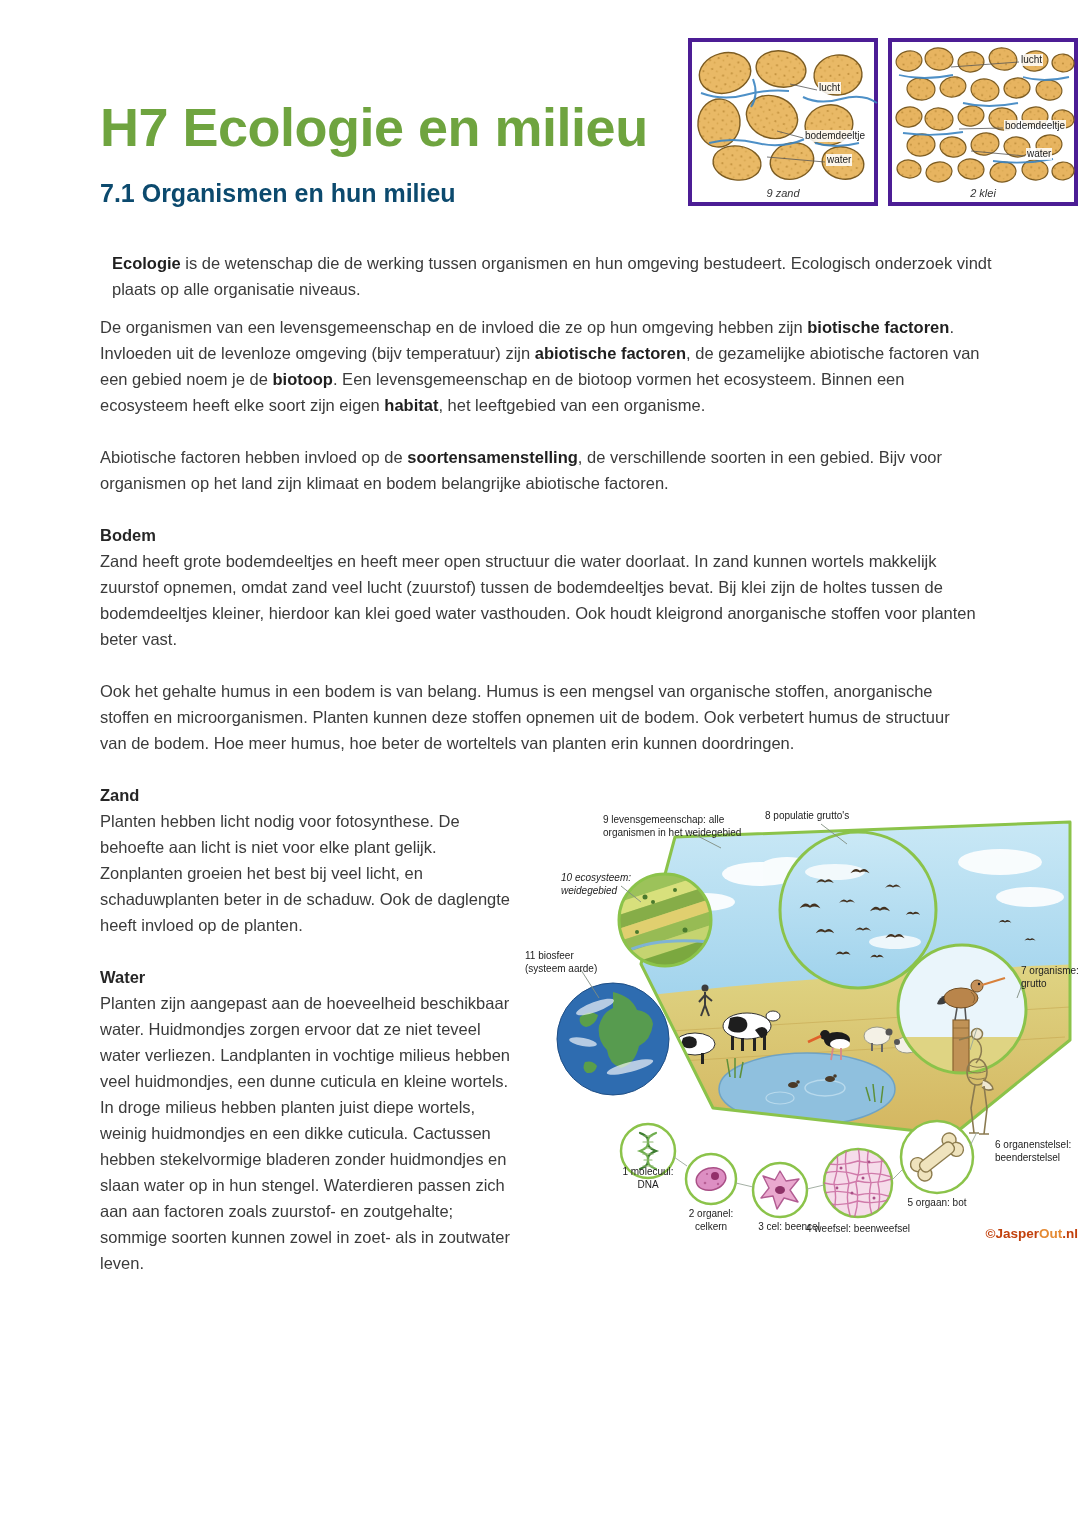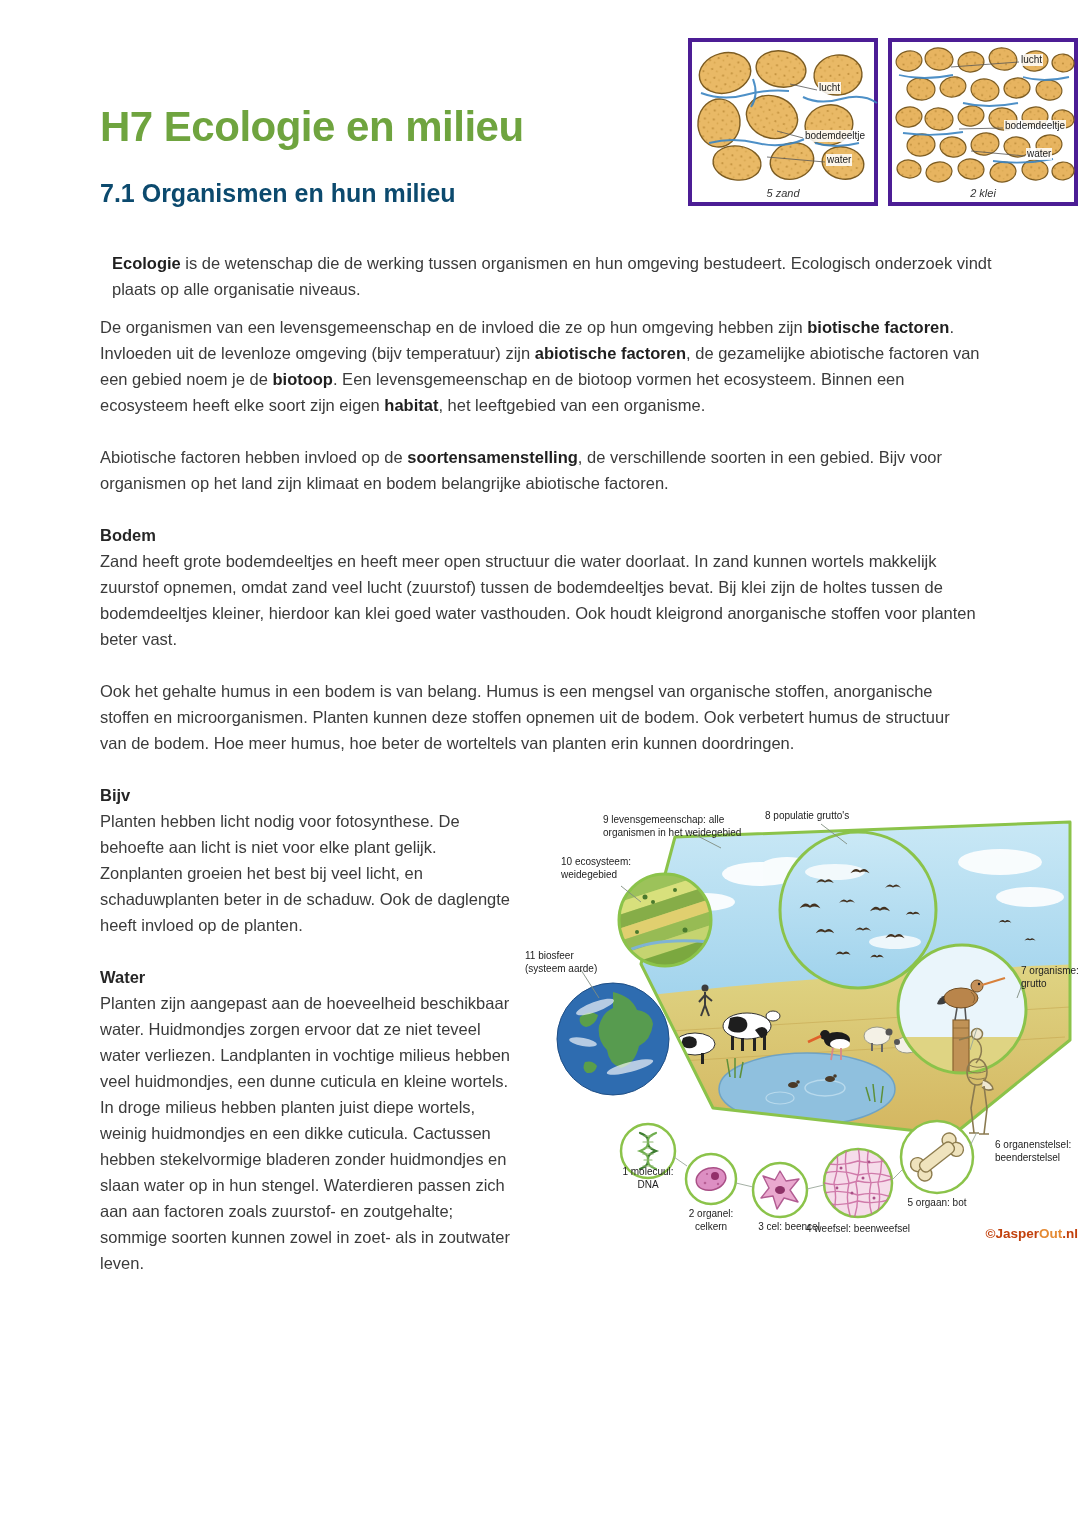--- a/index.html
+++ b/index.html
@@ -3,21 +3,21 @@
 <meta charset="utf-8">
 <style>
   * { box-sizing: border-box; }
   html,body { margin:0; padding:0; background:#ffffff; }
   .page {
     position:relative; width:1080px; height:1527px; background:#fff;
     font-family:"Liberation Sans", sans-serif; overflow:hidden;
   }
   .content { position:absolute; left:100px; top:100px; width:980px; }
   h1 {
-    font-size:42px; line-height:54px; margin:0 0 24px; letter-spacing:-0.5px;
+    font-size:54px; line-height:54px; margin:0 0 24px; letter-spacing:-0.5px;
     color:#6fa43f; font-weight:800;
   }
   h2 { font-size:25px; line-height:30px; margin:0 0 42px; color:#0c4a6e; font-weight:700; }
   p, h3 { font-size:16.5px; line-height:26px; color:#3b3b3b; }
   p { margin:0 0 26px; max-width:880px; }
   p.tight { margin:12px; }
   h3 { margin:0; font-weight:700; color:#262626; max-width:880px; }
   strong { font-weight:700; color:#1f1f1f; }
 
   
@@ -86,21 +86,21 @@
         </g>
         <g stroke="#555" stroke-width="0.8">
           <line x1="124" y1="45" x2="97" y2="39"></line>
           <line x1="110" y1="93" x2="84" y2="86"></line>
           <line x1="132" y1="117" x2="74" y2="112"></line>
         </g>
       </svg>
       <span class="soil-label" style="top:40px; left:126px;">lucht</span>
       <span class="soil-label" style="top:88px; left:112px;">bodemdeeltje</span>
       <span class="soil-label" style="top:112px; left:134px;">water</span>
-      <div class="soil-caption">5 zand</div>
+      <div class="soil-caption">9 zand</div>
     </div>
 
     <div class="soil-panel">
       <svg width="188" height="138" viewBox="0 0 188 138">
         <defs>
           <pattern id="grainB" width="8" height="8" patternUnits="userSpaceOnUse">
             <rect width="8" height="8" fill="#e7b460"></rect>
             <circle cx="2" cy="2.6" r="1" fill="#c08f3c"></circle>
             <circle cx="5.8" cy="5.8" r="0.8" fill="#d6a54e"></circle>
           </pattern>
@@ -440,21 +440,21 @@
             <line x1="296" y1="22" x2="322" y2="42"></line>
             <line x1="96" y1="84" x2="116" y2="100"></line>
             <line x1="56" y1="168" x2="74" y2="196"></line>
             <line x1="498" y1="180" x2="492" y2="196"></line>
           </g>
         </svg>
 
         <div class="org-label" style="left:78px; top:12px; width:170px;">9  levensgemeenschap: alle
 organismen in het weidegebied</div>
         <div class="org-label" style="left:240px; top:8px;">8  populatie grutto's</div>
-        <div class="org-label" style="left:36px; top:54px;">10  ecosysteem:
+        <div class="org-label" style="left:36px; top:70px;font-style:italic;">10  ecosysteem:
 weidegebied</div>
         <div class="org-label" style="left:0px; top:148px;">11  biosfeer
 (systeem aarde)</div>
         <div class="org-label" style="left:496px; top:163px; width:58px;">7  organisme:
 grutto</div>
         <div class="org-label c" style="left:88px; top:364px; width:70px;">1  molecuul:
 DNA</div>
         <div class="org-label c" style="left:151px; top:406px; width:70px;">2  organel:
 celkern</div>
         <div class="org-label c" style="left:222px; top:419px; width:84px;">3  cel: beencel</div>
@@ -462,20 +462,20 @@
         <div class="org-label c" style="left:372px; top:395px; width:80px;">5  orgaan: bot</div>
         <div class="org-label" style="left:470px; top:337px; width:85px;">6  organenstelsel:
 beenderstelsel</div>
 
         <div class="watermark">
           <span class="pre">©Jasper</span><span class="accent">Out</span><span class="suf">.nl</span>
         </div>
       </div>
     </div>
 
-    <h3>Bijv</h3>
+    <h3>Zand</h3>
     <p>Planten hebben licht nodig voor fotosynthese. De behoefte aan licht is niet voor elke plant gelijk. Zonplanten groeien het best bij veel licht, en schaduwplanten beter in de schaduw. Ook de daglengte heeft invloed op de planten.</p>
 
     <h3>Water</h3>
     <p>Planten zijn aangepast aan de hoeveelheid beschikbaar water. Huidmondjes zorgen ervoor dat ze niet teveel water verliezen. Landplanten in vochtige milieus hebben veel huidmondjes, een dunne cuticula en kleine wortels. In droge milieus hebben planten juist diepe wortels, weinig huidmondjes en een dikke cuticula. Cactussen hebben stekelvormige bladeren zonder huidmondjes en slaan water op in hun stengel. Waterdieren passen zich aan aan factoren zoals zuurstof- en zoutgehalte; sommige soorten kunnen zowel in zoet- als in zoutwater leven.</p>
   </div>
 
 </div>
 
 </body></html>

